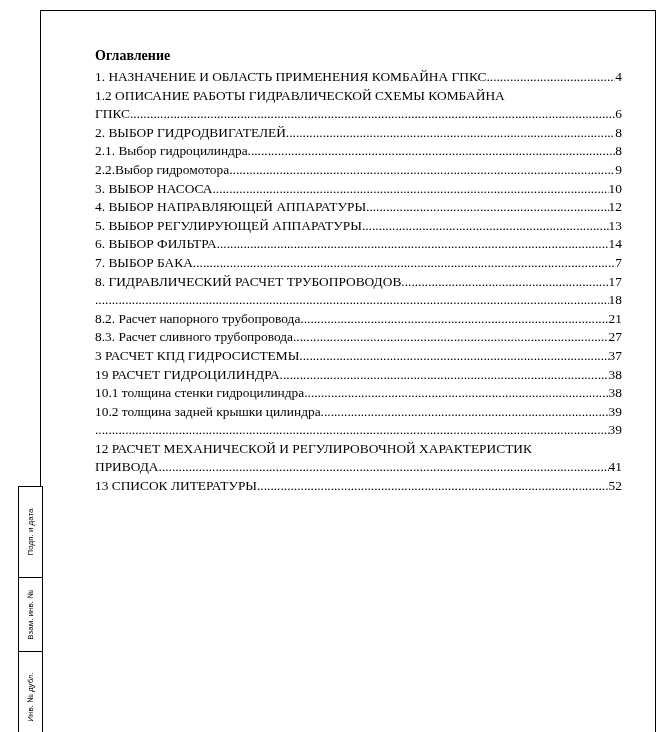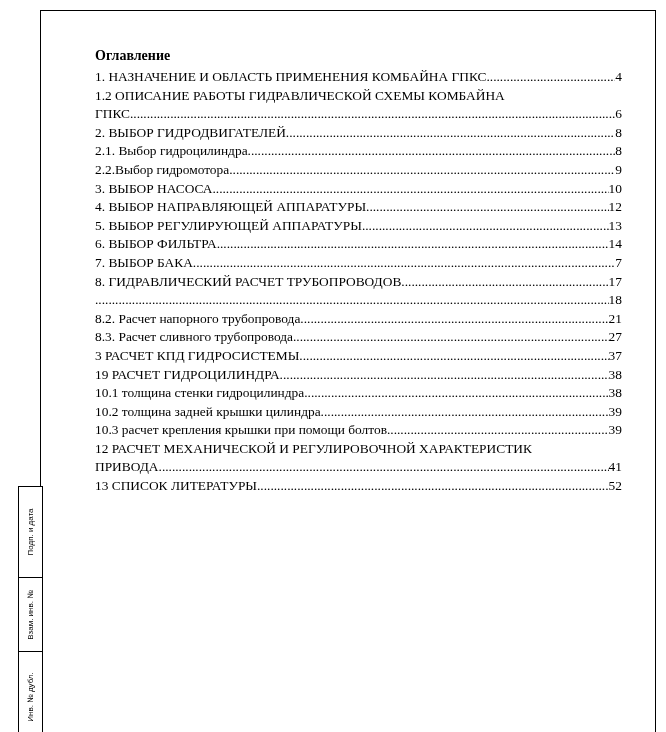--- a/index.html
+++ b/index.html
@@ -212,21 +212,20 @@
     <span class="toc-page">38</span>
   </div>
 
   <div class="toc-row">
     <span class="toc-text">10.2 толщина задней крышки цилиндра</span>
     <span class="toc-dots"></span>
     <span class="toc-page">39</span>
   </div>
 
   <div class="toc-row">
-    <span class="toc-text">10.3 расчет крепления крышки при помощи болтов</span>
     <span class="toc-dots"></span>
     <span class="toc-page">39</span>
   </div>
 
 
   <div class="toc-row no-page">
     <span class="toc-text">12 РАСЧЕТ МЕХАНИЧЕСКОЙ И РЕГУЛИРОВОЧНОЙ ХАРАКТЕРИСТИК</span>
 
   </div>
 

